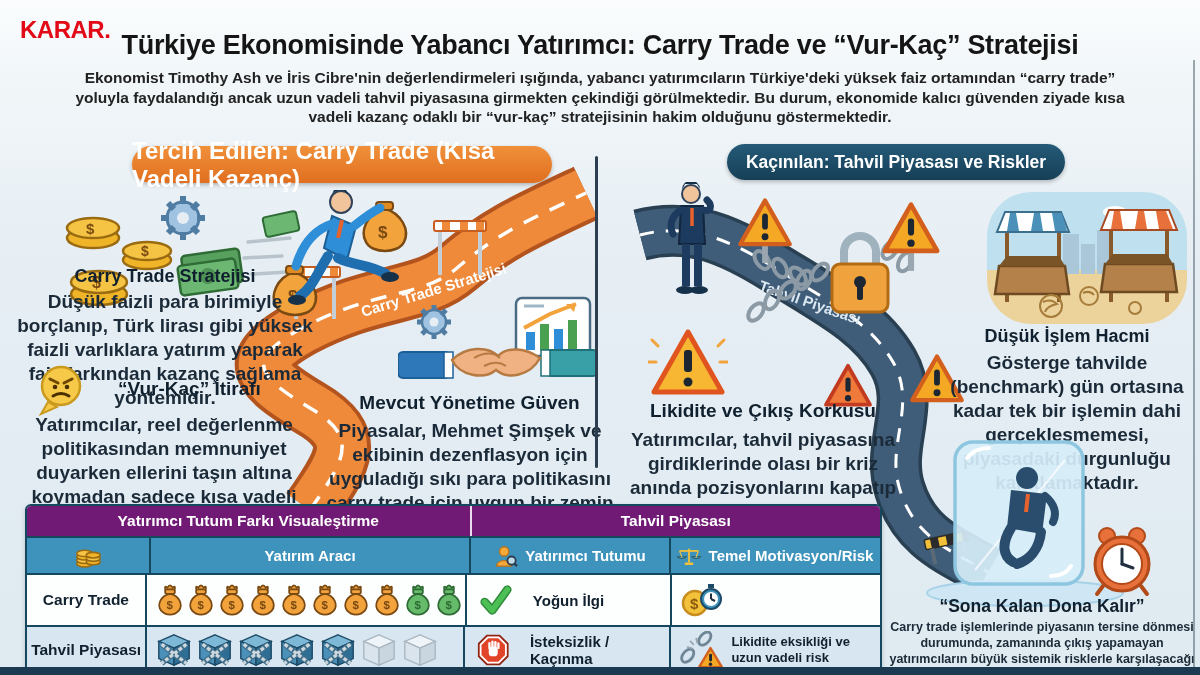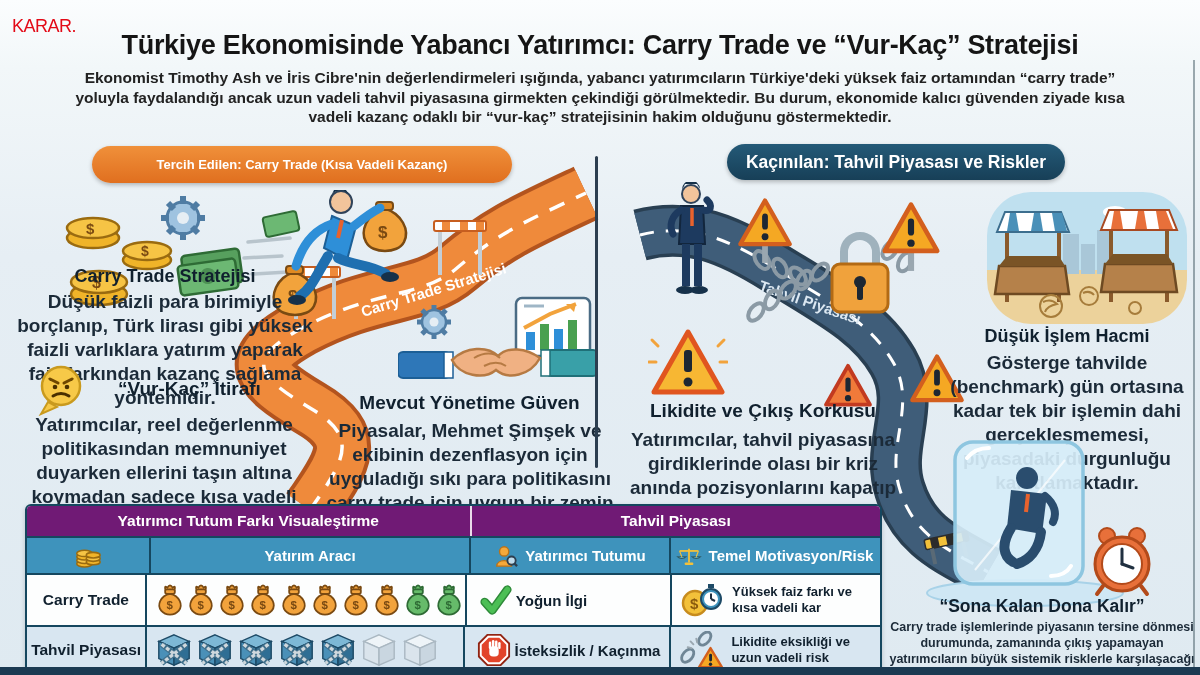--- a/index.html
+++ b/index.html
@@ -1,26 +1,26 @@
 <!DOCTYPE html>
 <html><head>
 <meta charset="utf-8">
 <style>
   html,body{margin:0;padding:0;}
   body{font-family:"Liberation Sans", sans-serif;}
   #stage{position:relative;width:1200px;height:675px;overflow:hidden;
     background:linear-gradient(180deg,#fbfdfe 0%,#f2f7f9 10%,#e6eef4 38%,#dfeaf1 100%);}
   .abs{position:absolute;}
   .ctr{text-align:center;}
-  .logo{font-size:18px;font-weight:400;color:#e30a17;letter-spacing:-0.5px;}
+  .logo{font-size:24px;font-weight:700;color:#e30a17;letter-spacing:-0.5px;margin-left:8px;}
   .title{font-size:27px;font-weight:700;color:#151515;letter-spacing:-0.3px;}
   .subtitle{font-size:15.5px;font-weight:600;color:#222;line-height:1.27;}
   .pill{border-radius:20px;color:#fff;font-weight:700;display:flex;align-items:center;justify-content:center;
     box-shadow:0 2px 4px rgba(0,0,0,.25);}
-  .pill.orange{background:linear-gradient(180deg,#f0903a,#e06f1f);font-size:13px;}
+  .pill.orange{background:linear-gradient(180deg,#f0903a,#e06f1f);font-size:24px;margin-left:40px;}
   .pill.navy{background:linear-gradient(180deg,#245a78,#173f57);font-size:17.5px;}
   .h-sec{font-weight:800;color:#10202e;}
   .body-sec{font-weight:600;color:#1b2a38;font-size:19px;line-height:1.26;}
   .divider{background:#2c3e50;border-radius:2px;}
   
   #cmp-table{left:25px;top:504px;width:853px;border:2px solid #15475f;border-radius:6px;overflow:hidden;
     background:#fff;box-shadow:0 2px 5px rgba(0,0,0,.18);}
   .t-group{display:flex;height:30px;background:#701a75;color:#fff;font-weight:700;font-size:15.5px;}
   .t-group>div{display:flex;align-items:center;justify-content:center;}
   .t-group>div:first-child{width:52%;}
@@ -29,21 +29,21 @@
   .t-sub>div{display:flex;align-items:center;justify-content:center;gap:7px;border-left:2px solid #15475f;}
   .t-sub>div:first-child{border-left:none;}
   .t-row{display:flex;border-top:2px solid #15475f;}
   .t-row>div{display:flex;align-items:center;border-left:2px solid #15475f;}
   .t-row>div:first-child{border-left:none;justify-content:center;}
   .c1{width:122px;} .c2{width:318px;} .c3{width:198px;} .c4{width:207px;}
   .row-a{height:50px;background:#fdfefe;}
   .row-b{height:46px;background:#d8e6f1;}
   .rowlabel{font-weight:800;font-size:15.5px;color:#10202e;}
   .iconrow{display:flex;align-items:center;padding-left:8px;}
-  .att{gap:3px;padding-left:12px;font-weight:700;font-size:15px;color:#10202e;}
+  .att{gap:20px;padding-left:12px;font-weight:700;font-size:15px;color:#10202e;}
   .mot{gap:8px;padding-left:8px;font-weight:700;font-size:13px;color:#10202e;line-height:1.2;}
   .bottombar{left:0;bottom:0;width:1200px;height:8px;background:#1b3a52;}
   .rightedge{right:5px;top:60px;width:2px;height:615px;background:#51666f;opacity:.55;}
   svg{display:block;}
 </style>
 </head>
 <body>
 
 <div id="stage">
 
@@ -479,21 +479,20 @@
       <div class="c4 mot">
         <svg width="44" height="36" viewBox="0 0 44 36">
           <circle cx="15" cy="21" r="12" fill="#f3c13a" stroke="#c78c1e" stroke-width="2.5"></circle>
           <text x="10" y="27" font-size="15" font-weight="bold" fill="#8a5a0e">$</text>
           <rect x="28" y="2" width="6" height="4" fill="#1d4a66"></rect>
           <circle cx="31" cy="17" r="10" fill="#3e93bc" stroke="#1d4a66" stroke-width="2"></circle>
           <circle cx="31" cy="17" r="7" fill="#ffffff"></circle>
           <line x1="31" y1="17" x2="31" y2="11.5" stroke="#203040" stroke-width="2"></line>
           <line x1="31" y1="17" x2="35" y2="19" stroke="#203040" stroke-width="2"></line>
         </svg>
-        <span style="width:140px;">Yüksek faiz farkı ve kısa vadeli kar</span>
       </div>
     </div>
 
     <div class="t-row row-b">
       <div class="c1 rowlabel">Tahvil Piyasası</div>
       <div class="c2 iconrow" id="cubes-cell">
           <svg width="38" height="40" viewBox="0 0 40 40" style="margin-right:3px">
     <polygon points="20,4 36,11 20,18 4,11" fill="#7db8d6" stroke="#1d4a66" stroke-width="1.5"></polygon>
     <polygon points="4,11 20,18 20,36 4,29" fill="#4a90b8" stroke="#1d4a66" stroke-width="1.5"></polygon>
     <polygon points="36,11 20,18 20,36 36,29" fill="#2f6e94" stroke="#1d4a66" stroke-width="1.5"></polygon>

